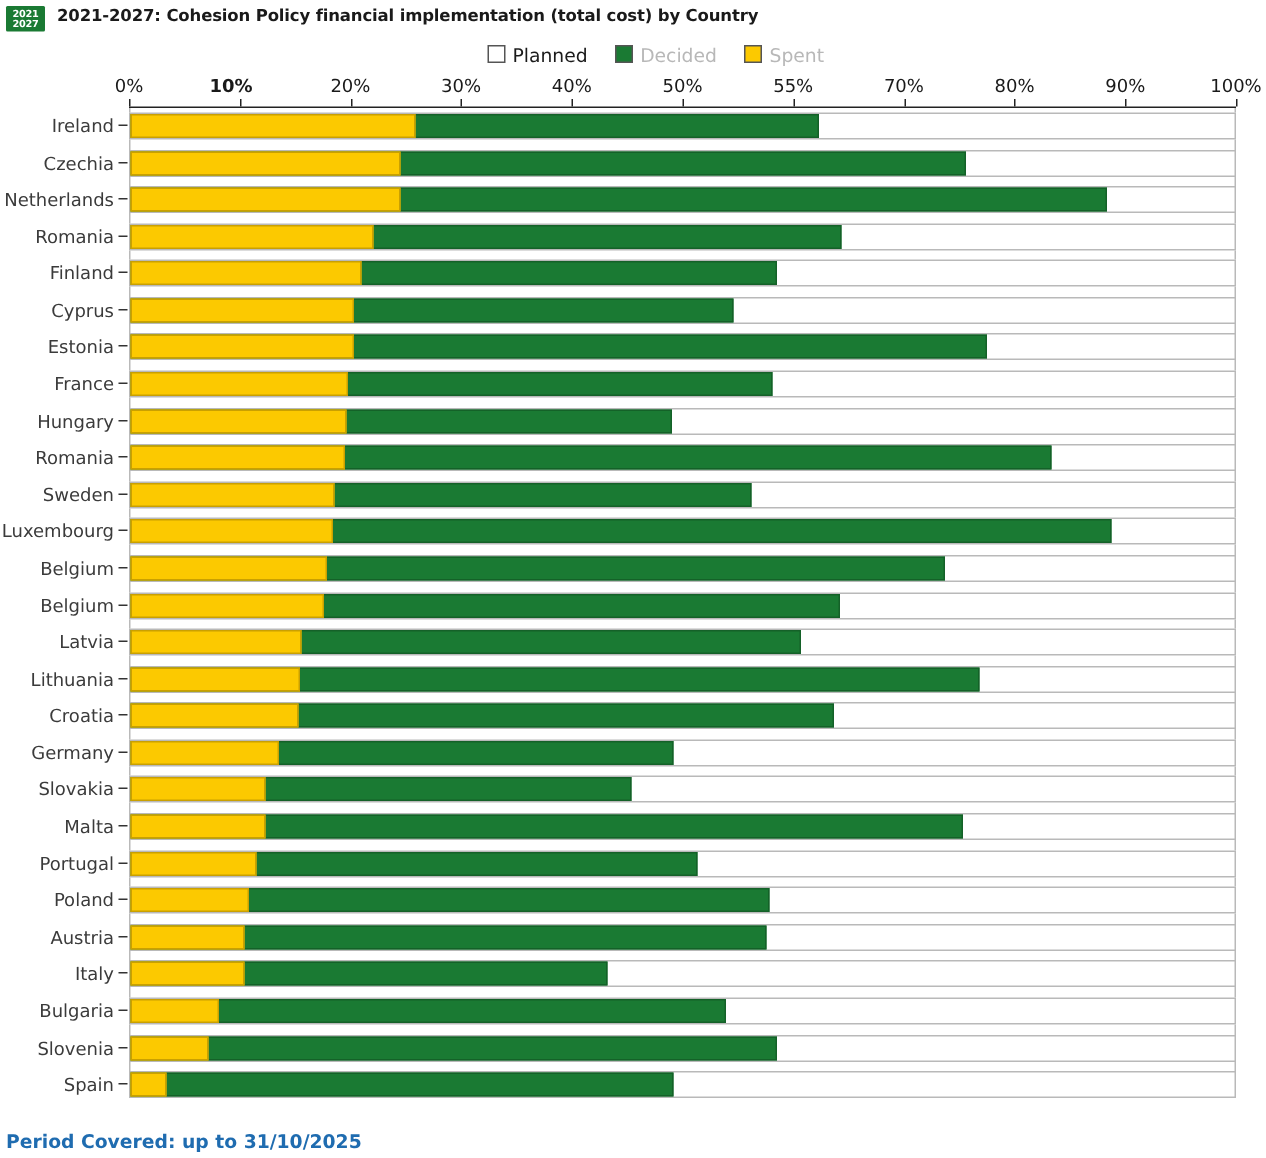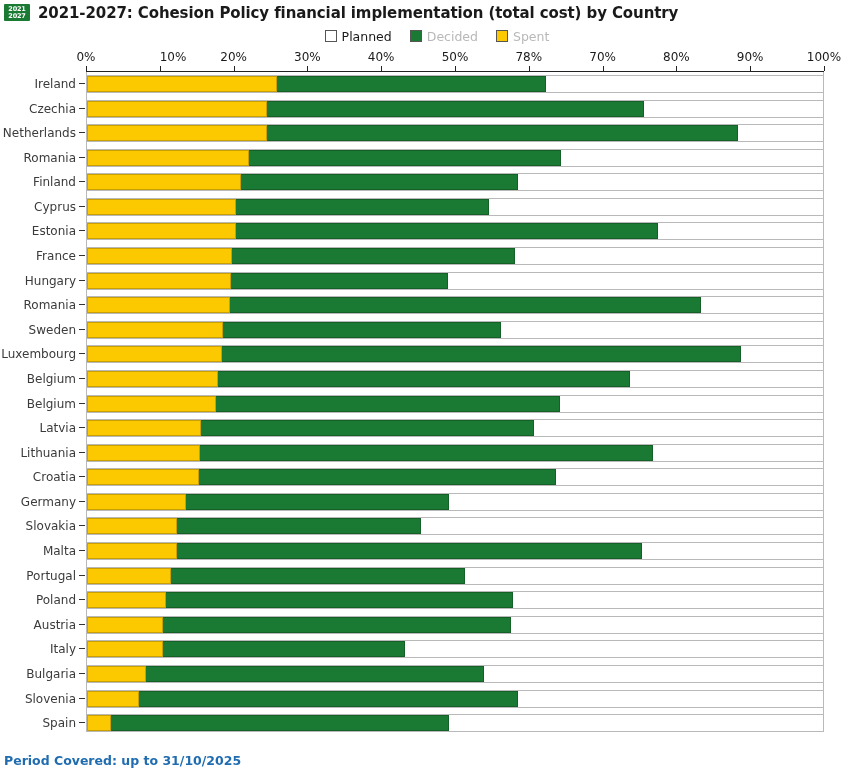--- a/index.html
+++ b/index.html
@@ -33,21 +33,21 @@
     line-height: 7px;
     font-size: 6.5px;
     font-weight: bold;
     letter-spacing: -0.2px;
     margin-right: 8px;
     border-radius: 1px;
     flex: 0 0 auto;
   }
   .logo span { display: block; }
   .title {
-    font-size: 15px;
+    font-size: 11px;
     font-weight: bold;
     color: #1a1a1a;
     letter-spacing: -0.1px;
     white-space: nowrap;
   }
 
   
   .legend {
     display: flex;
     align-items: center;
@@ -219,31 +219,31 @@
     <div class="legend-item">
       <span class="legend-swatch" style="background: rgb(252, 201, 0);"></span>
       <span class="legend-label muted">Spent</span>
     </div>
   </div>
 
 <div class="chart">
   <div class="axis-labels" id="axis-labels">
       <div class="axis-label" style="left: 86px;">0%</div>
       <div class="tick" style="left: 86px;"></div>
-      <div class="axis-label" style="left: 173px;">10%</div>
+      <div class="axis-label" style="left: 154px; font-weight: bold;">10%</div>
       <div class="tick" style="left: 159.8px;"></div>
       <div class="axis-label" style="left: 233.6px;">20%</div>
       <div class="tick" style="left: 233.6px;"></div>
       <div class="axis-label" style="left: 307.4px;">30%</div>
       <div class="tick" style="left: 307.4px;"></div>
       <div class="axis-label" style="left: 381.2px;">40%</div>
       <div class="tick" style="left: 381.2px;"></div>
       <div class="axis-label" style="left: 455px;">50%</div>
       <div class="tick" style="left: 455px;"></div>
-      <div class="axis-label" style="left: 528.8px;">78%</div>
+      <div class="axis-label" style="left: 528.8px;">55%</div>
       <div class="tick" style="left: 528.8px;"></div>
       <div class="axis-label" style="left: 602.6px;">70%</div>
       <div class="tick" style="left: 602.6px;"></div>
       <div class="axis-label" style="left: 676.4px;">80%</div>
       <div class="tick" style="left: 676.4px;"></div>
       <div class="axis-label" style="left: 750.2px;">90%</div>
       <div class="tick" style="left: 750.2px;"></div>
       <div class="axis-label" style="left: 824px;">100%</div>
       <div class="tick" style="left: 824px;"></div>
     </div>

